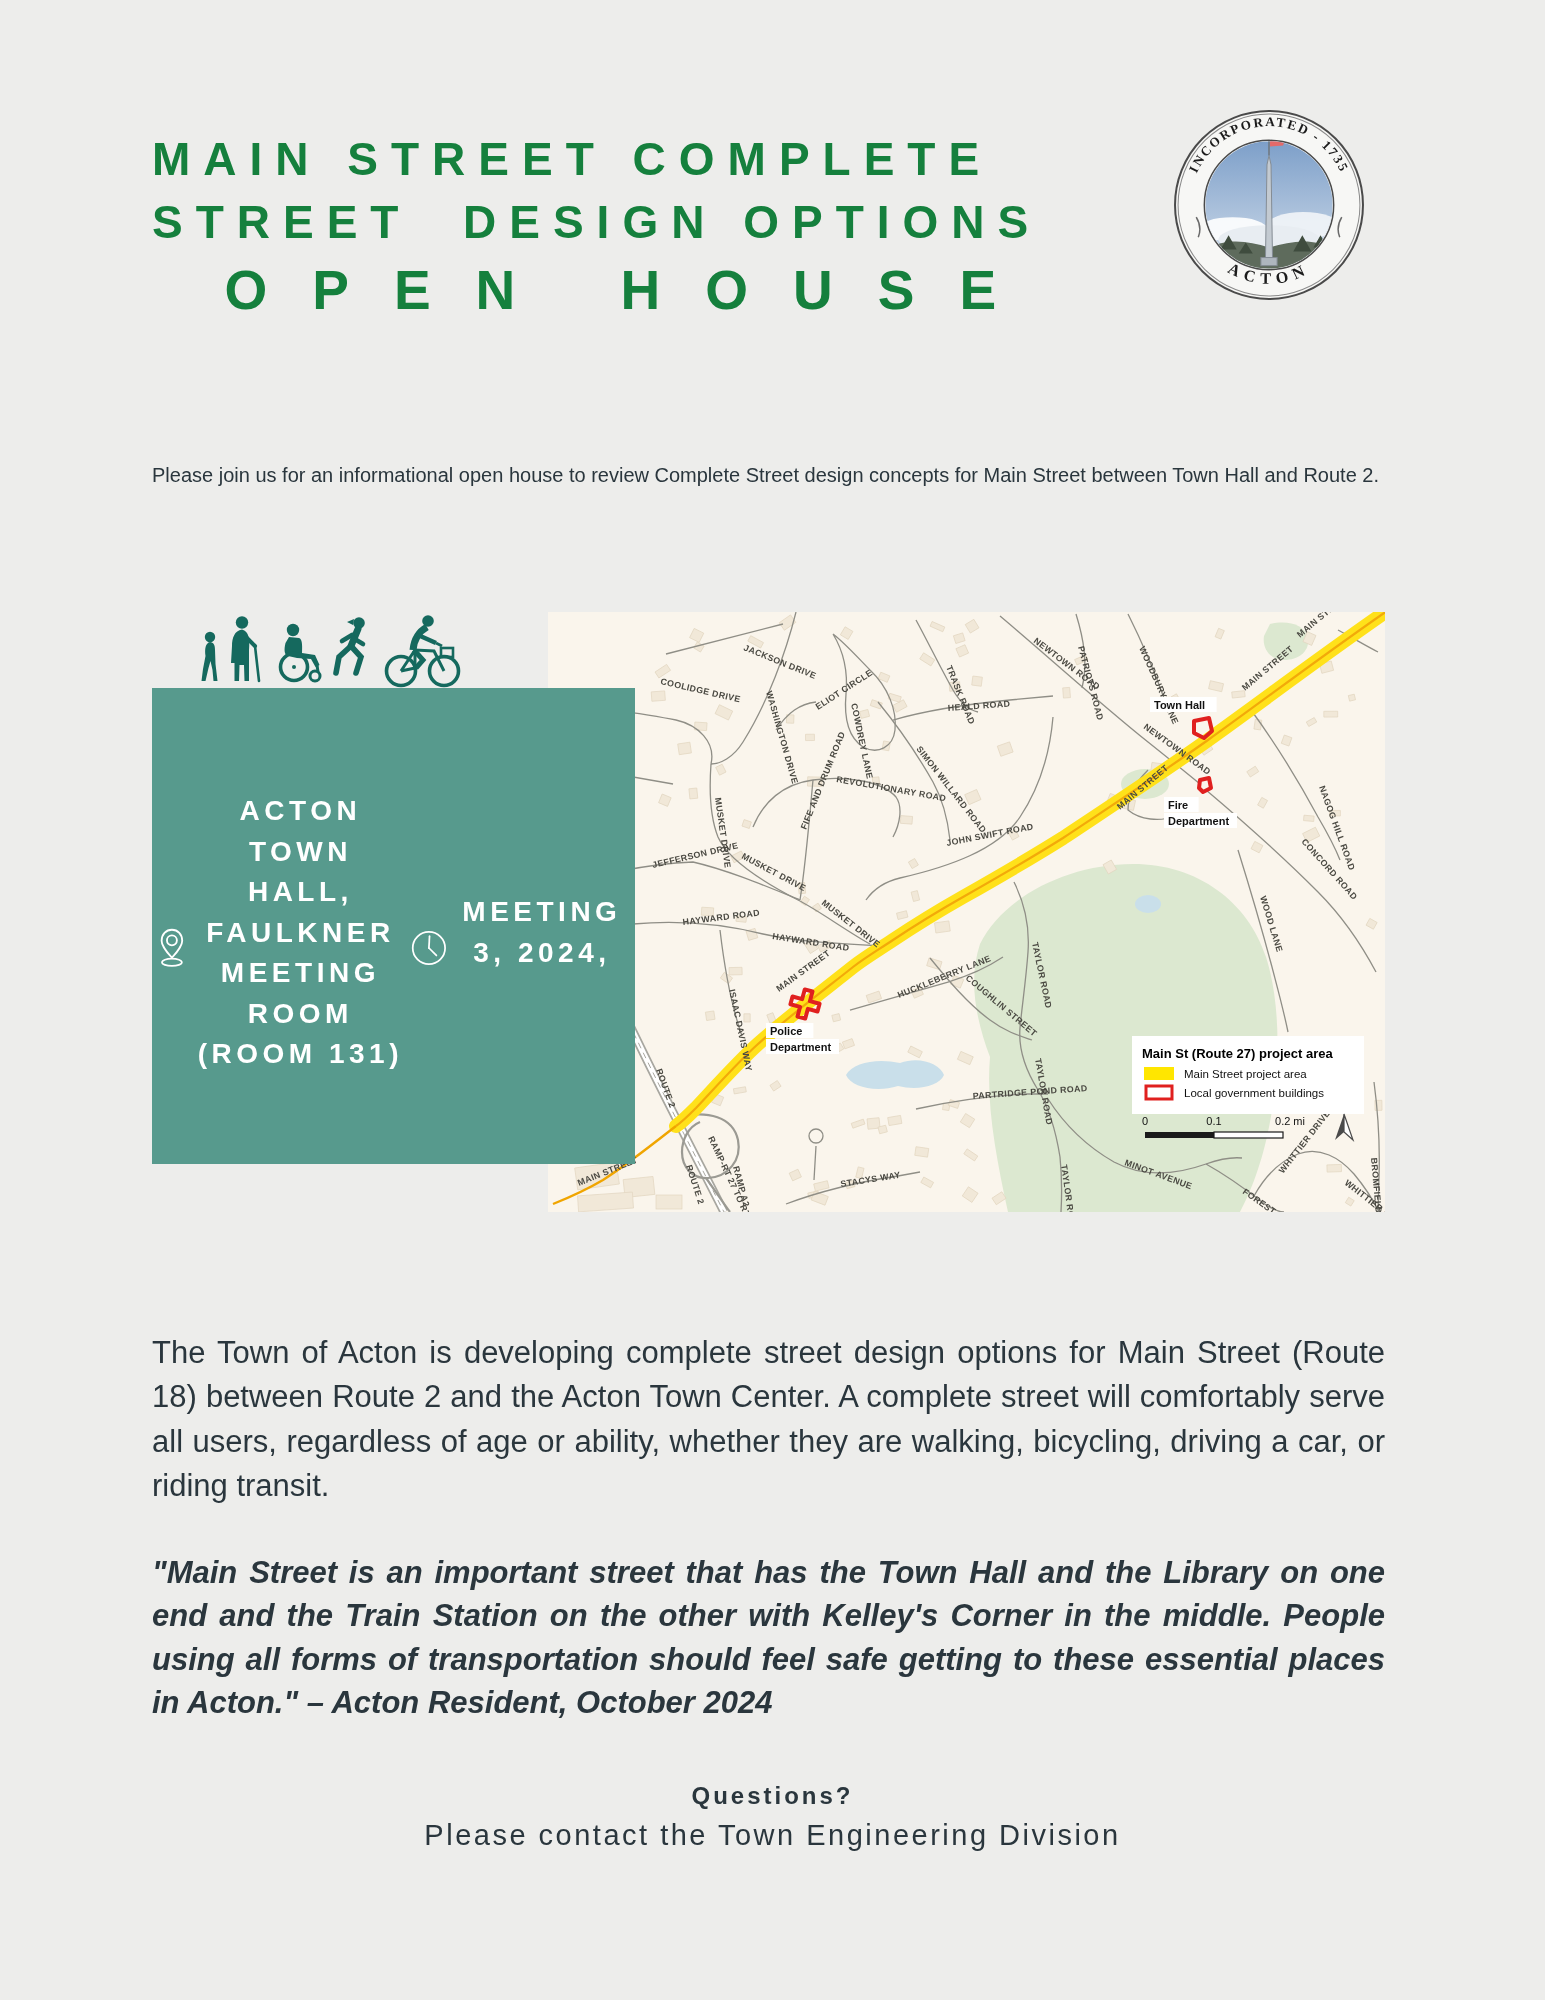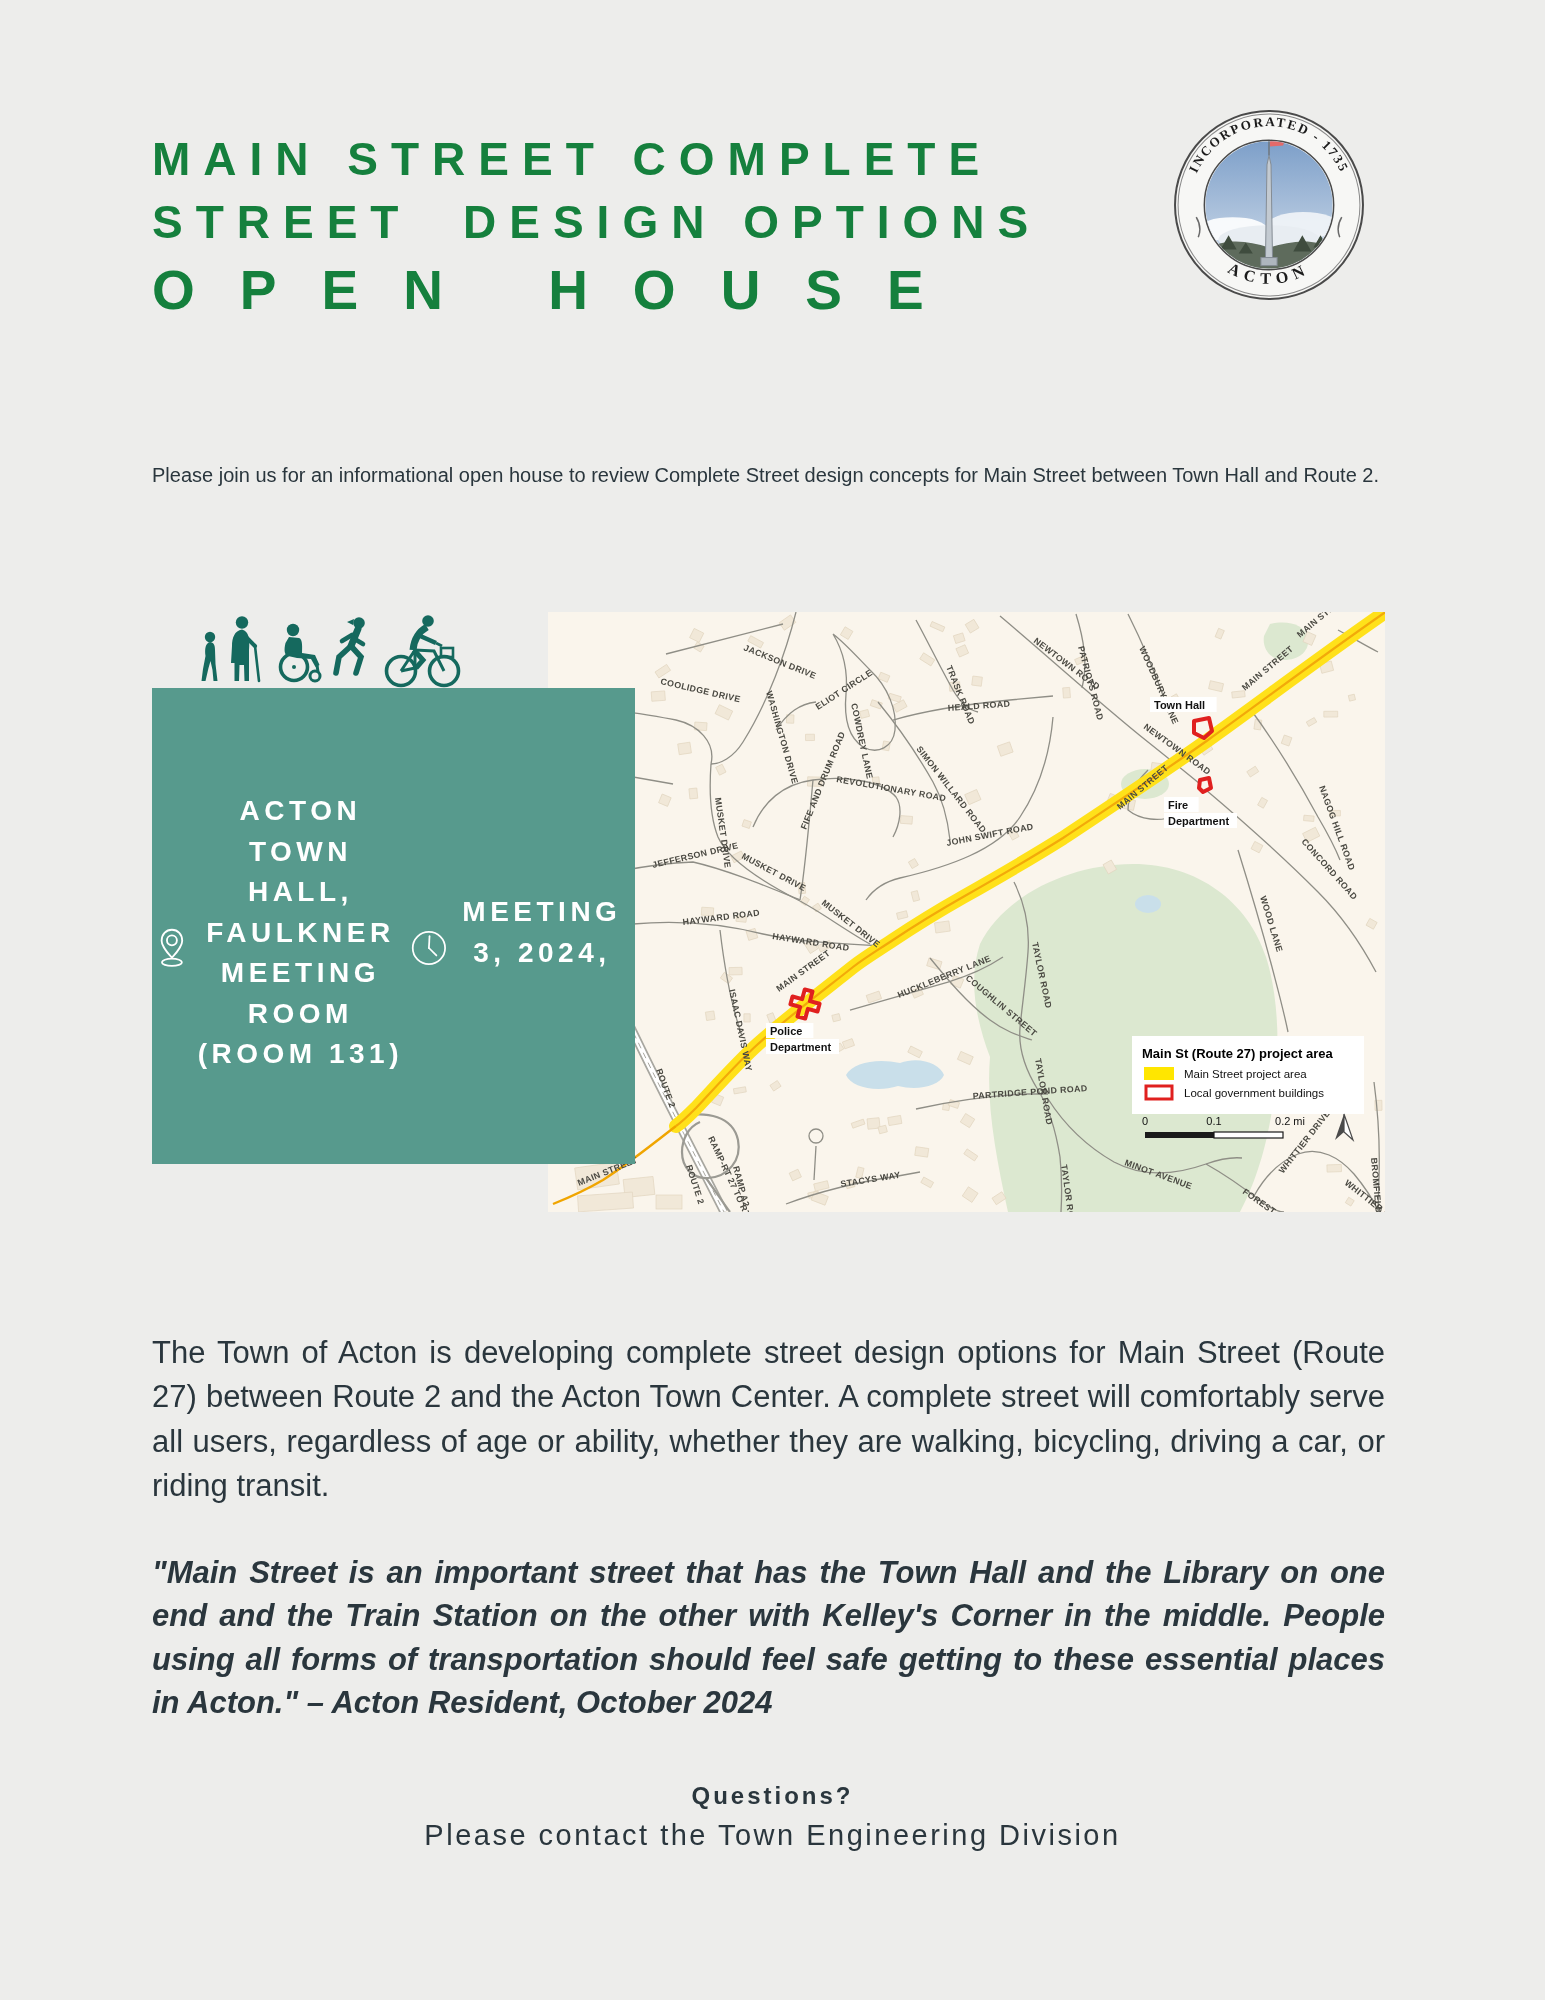--- a/index.html
+++ b/index.html
@@ -3,21 +3,21 @@
 <meta charset="utf-8">
 <style>
   html,body{margin:0;padding:0;background:#EDEDEB;}
   .page{position:relative;width:1545px;height:2000px;background:#EDEDEB;
         font-family:"Liberation Sans",sans-serif;color:#2A363D;overflow:hidden;}
 
   
   .title-block{position:absolute;left:152px;top:128px;}
   .title-line{font-weight:bold;color:#15803d;white-space:pre;}
   .tl12{font-size:46px;letter-spacing:13px;line-height:63px;}
-  .tl3{font-size:55px;letter-spacing:45px;line-height:72px;font-weight:600;}
+  .tl3{font-size:55px;letter-spacing:45px;line-height:72px;font-weight:600;text-align:right;}
   .seal{position:absolute;left:1172px;top:108px;}
 
   
   .intro{position:absolute;left:152px;top:441px;width:1233px;
          font-size:20px;line-height:1.42;text-align:justify;}
   .para2{position:absolute;left:152px;top:1300px;width:1233px;
          font-size:31px;line-height:1.43;text-align:justify;}
   .quote{position:absolute;left:152px;top:1520px;width:1233px;
          font-size:31px;line-height:1.40;text-align:justify;
          font-weight:bold;font-style:italic;}
@@ -434,21 +434,21 @@
           <rect x="666" y="520" width="69" height="6" fill="#FFFFFF" stroke="#1A1A1A" stroke-width="1.2"></rect>
         </g>
         <g>
           <path d="M796,502 L787,528 L796,520 Z" fill="#4A4A4A"></path>
           <path d="M796,502 L805,528 L796,520 Z" fill="#FFFFFF" stroke="#4A4A4A" stroke-width="1.2"></path>
         </g>
       </g>
     </svg>
   </div>
 
-  <p class="para2">The Town of Acton is developing complete street design options for Main Street (Route 27) between Route 2 and the Acton Town Center. A complete street will comfortably serve all users, regardless of age or ability, whether they are walking, bicycling, driving a car, or riding transit.</p>
+  <p class="para2">The Town of Acton is developing complete street design options for Main Street (Route 18) between Route 2 and the Acton Town Center. A complete street will comfortably serve all users, regardless of age or ability, whether they are walking, bicycling, driving a car, or riding transit.</p>
 
   <p class="quote">"Main Street is an important street that has the Town Hall and the Library on one end and the Train Station on the other with Kelley's Corner in the middle. People using all forms of transportation should feel safe getting to these essential places in Acton." – Acton Resident, October 2024</p>
 
   <div class="footer">
     <div class="footer-q">Questions?</div>
     <div class="footer-l">Please contact the Town Engineering Division</div>
   </div>
 
 </div>
 

